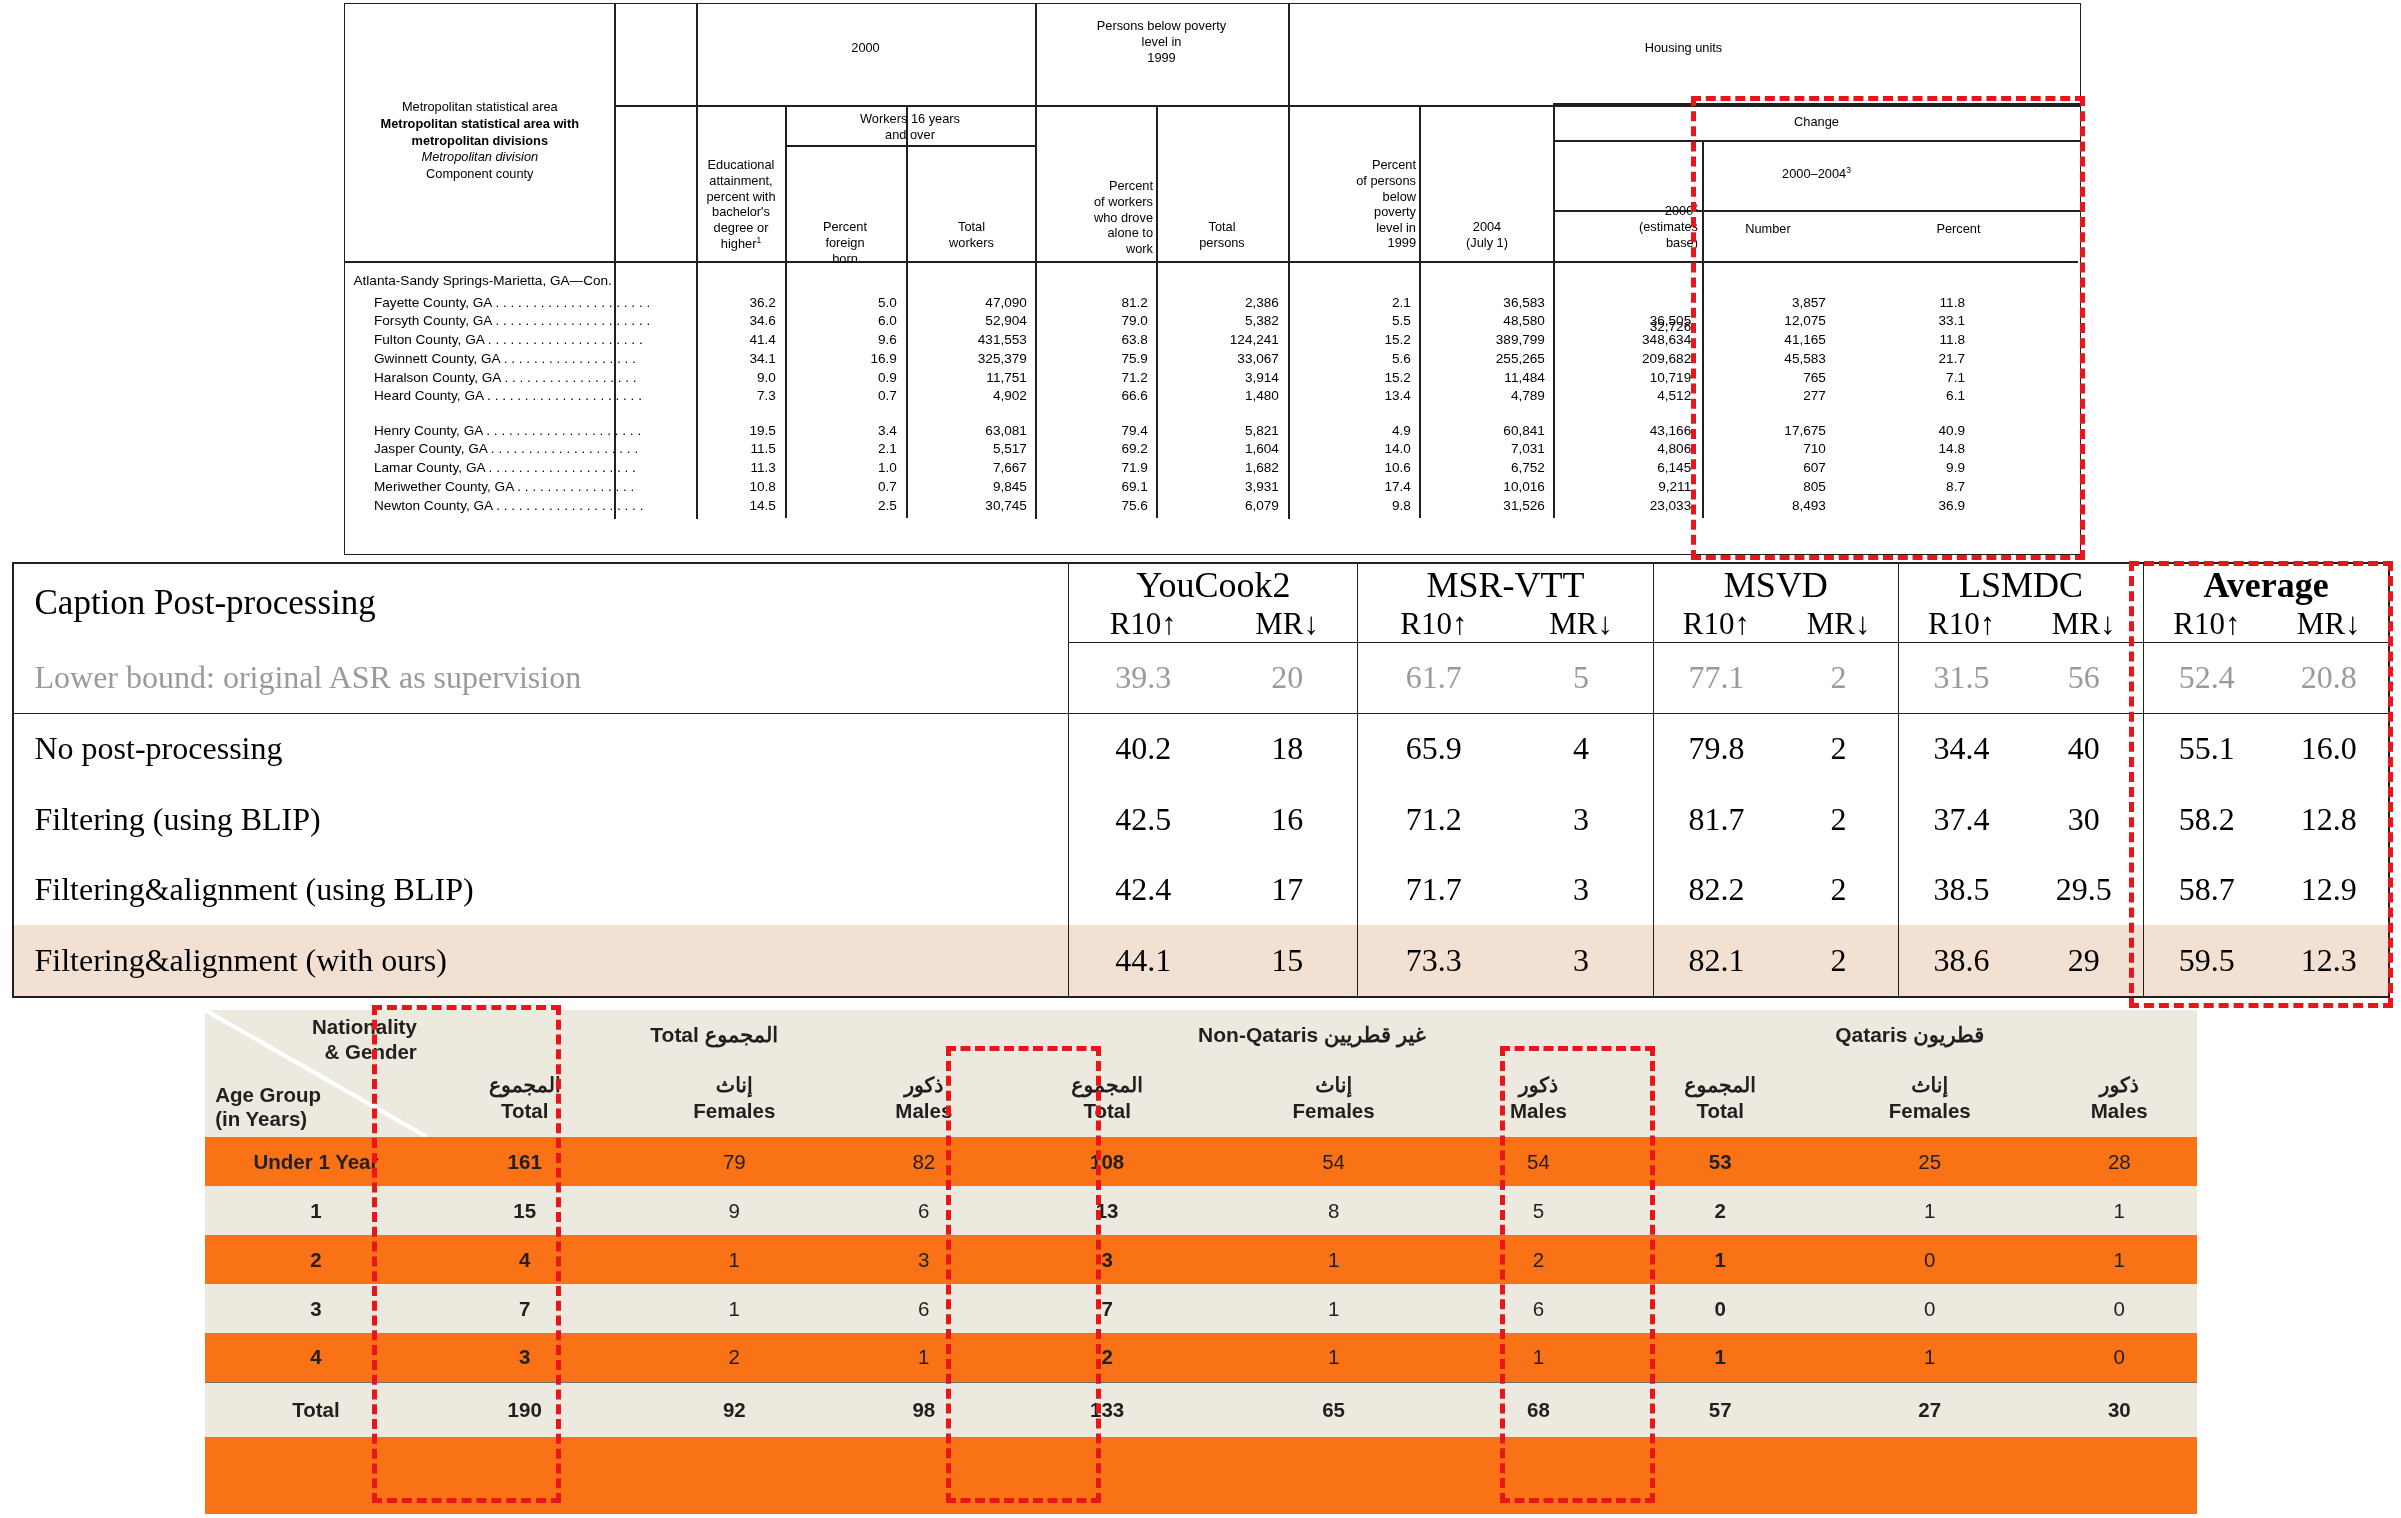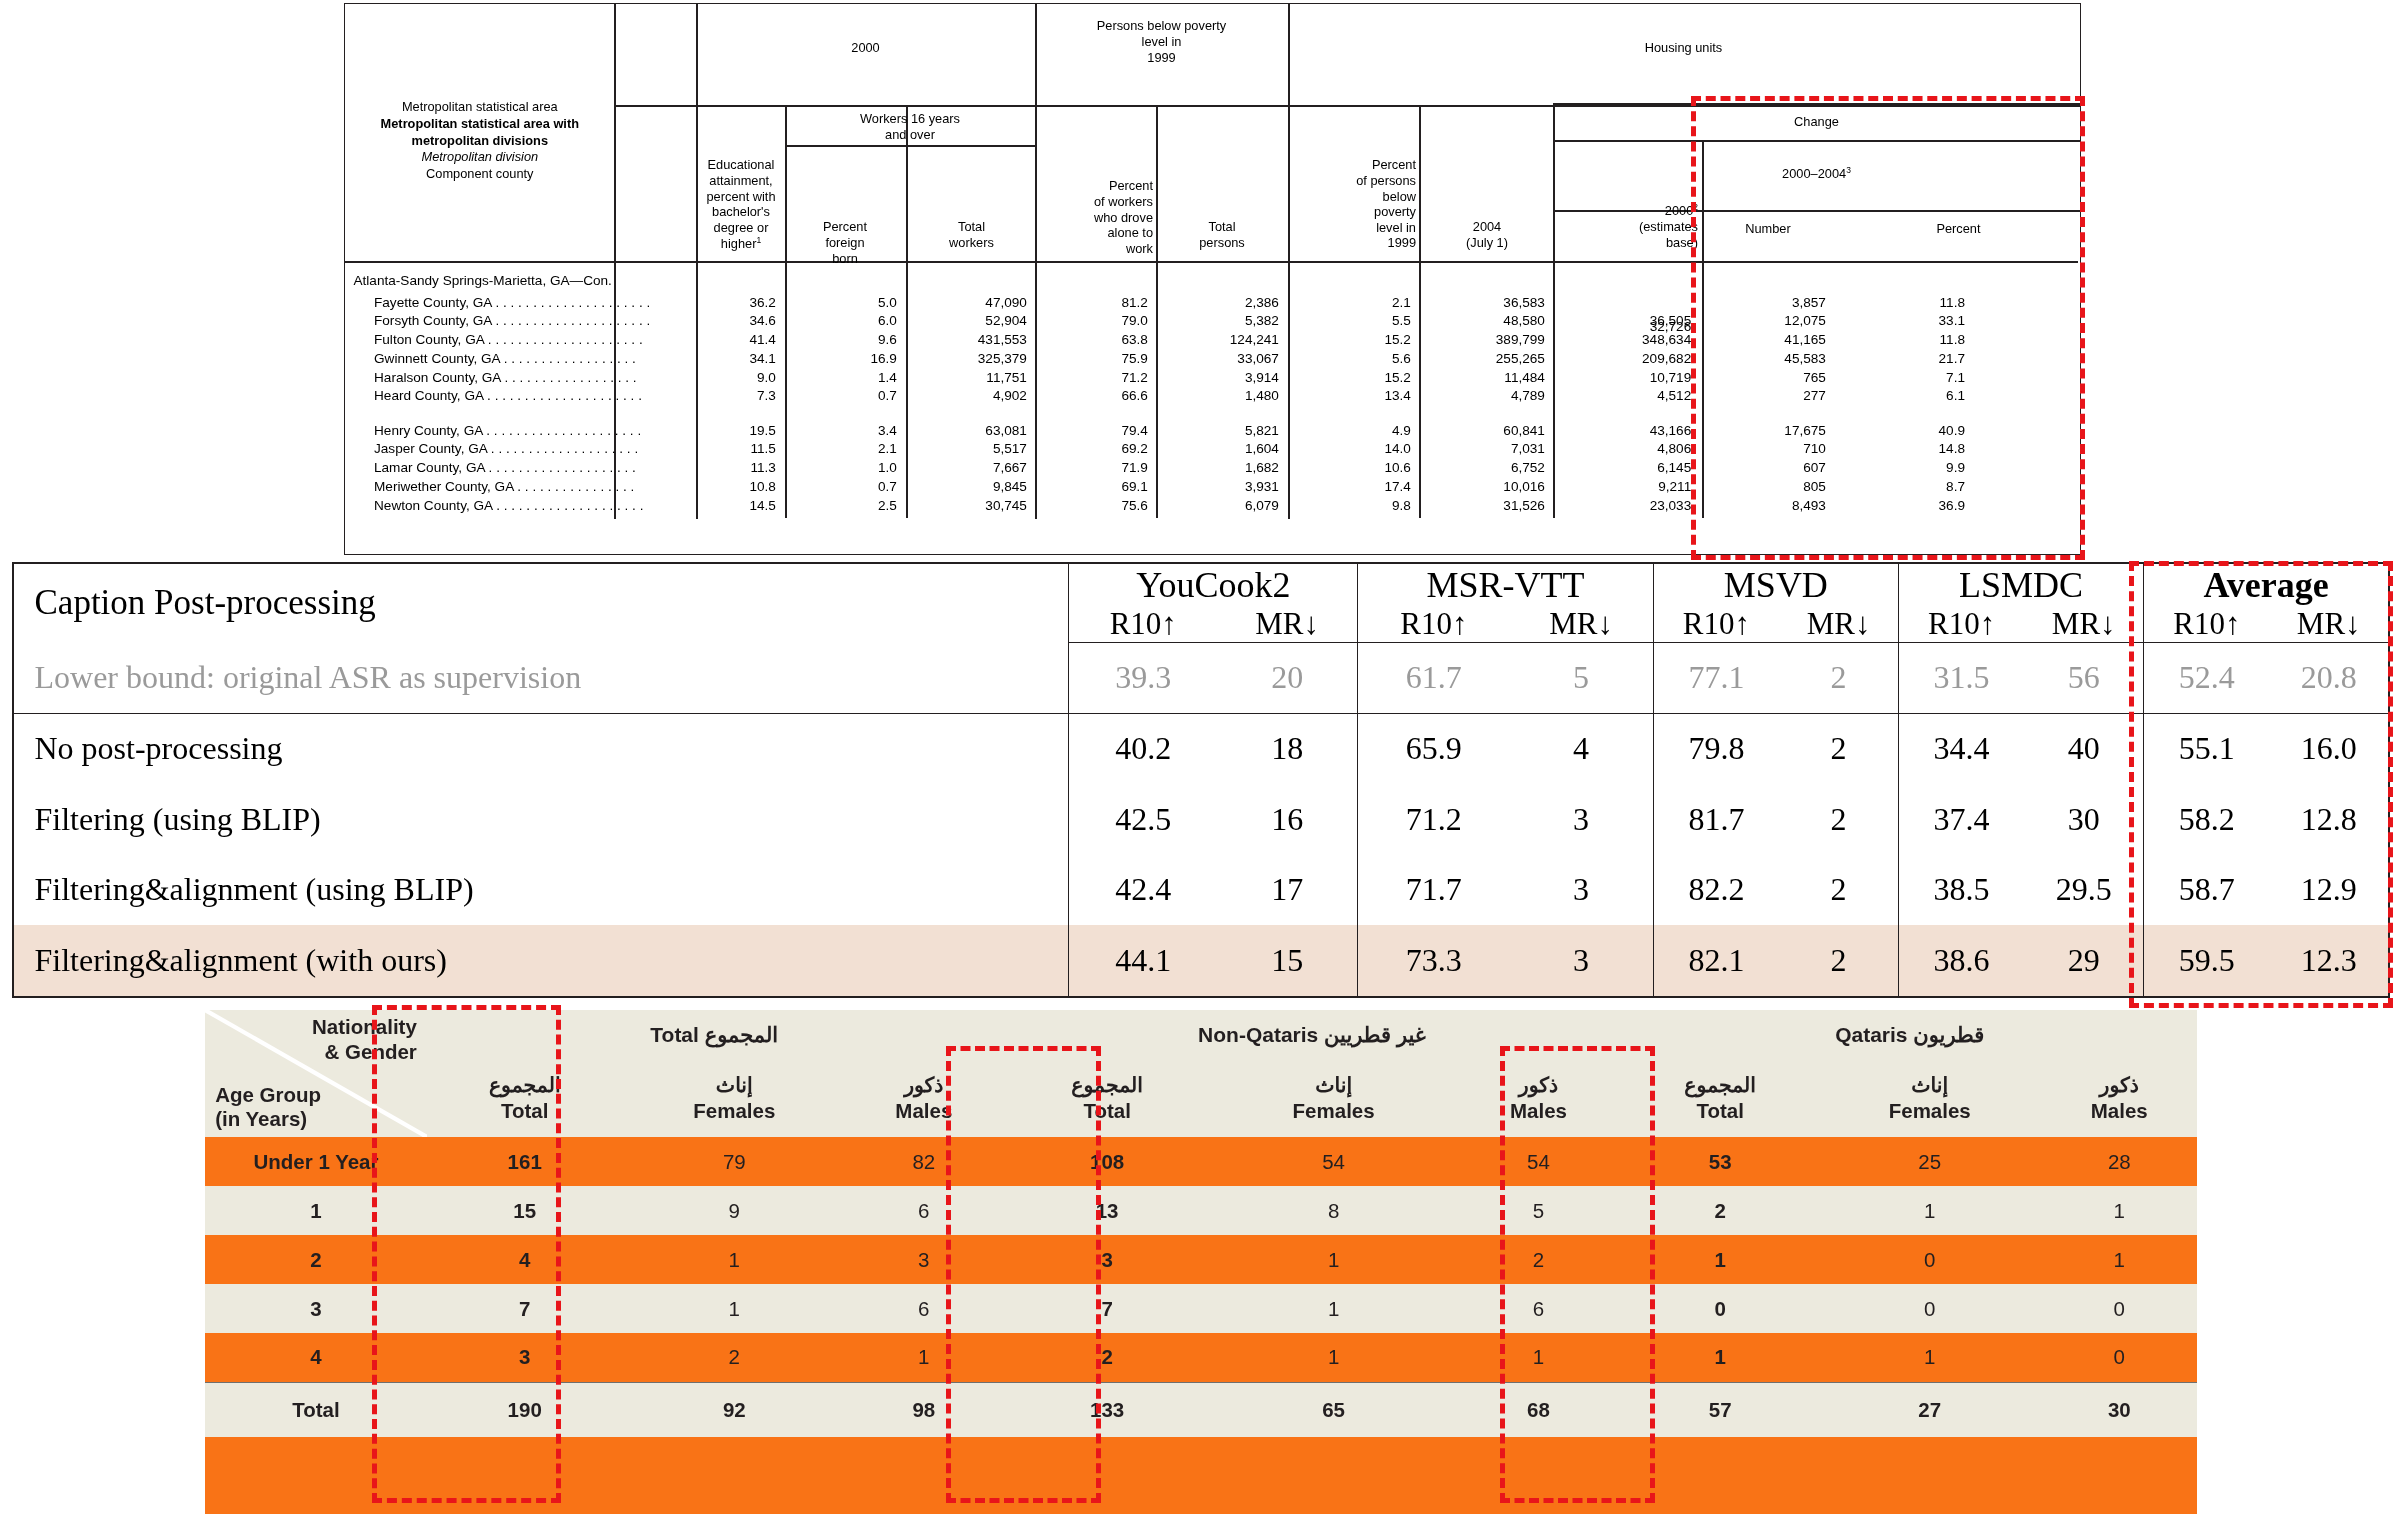--- a/index.html
+++ b/index.html
@@ -161,21 +161,21 @@
           <div class="cell num" style="left: 566px; top: 346px; width: 121px; padding-right: 5.1px; box-sizing: border-box;">325,379</div>
           <div class="cell num" style="left: 699px; top: 346px; width: 109px; padding-right: 5.1px; box-sizing: border-box;">75.9</div>
           <div class="cell num" style="left: 815px; top: 346px; width: 124px; padding-right: 5.1px; box-sizing: border-box;">33,067</div>
           <div class="cell num" style="left: 948px; top: 346px; width: 123px; padding-right: 5.1px; box-sizing: border-box;">5.6</div>
           <div class="cell num" style="left: 1079px; top: 346px; width: 126px; padding-right: 5.1px; box-sizing: border-box;">255,265</div>
           <div class="cell num" style="left: 1213px; top: 346px; width: 140px; padding-right: 6.8px; box-sizing: border-box;">209,682</div>
           <div class="cell num" style="left: 1360px; top: 346px; width: 126px; padding-right: 5.1px; box-sizing: border-box;">45,583</div>
           <div class="cell num" style="left: 1496px; top: 346px; width: 235px; padding-right: 111px; box-sizing: border-box;">21.7</div>
           <div class="cell lt stub" style="left: 29px; top: 365px;">Haralson County, GA . . . . . . . . . . . . . . . . . .</div>
           <div class="cell num" style="left: 356px; top: 365px; width: 80px; padding-right: 5.1px; box-sizing: border-box;">9.0</div>
-          <div class="cell num" style="left: 443px; top: 365px; width: 114px; padding-right: 5.1px; box-sizing: border-box;">1.4</div>
+          <div class="cell num" style="left: 443px; top: 365px; width: 114px; padding-right: 5.1px; box-sizing: border-box;">0.9</div>
           <div class="cell num" style="left: 566px; top: 365px; width: 121px; padding-right: 5.1px; box-sizing: border-box;">11,751</div>
           <div class="cell num" style="left: 699px; top: 365px; width: 109px; padding-right: 5.1px; box-sizing: border-box;">71.2</div>
           <div class="cell num" style="left: 815px; top: 365px; width: 124px; padding-right: 5.1px; box-sizing: border-box;">3,914</div>
           <div class="cell num" style="left: 948px; top: 365px; width: 123px; padding-right: 5.1px; box-sizing: border-box;">15.2</div>
           <div class="cell num" style="left: 1079px; top: 365px; width: 126px; padding-right: 5.1px; box-sizing: border-box;">11,484</div>
           <div class="cell num" style="left: 1213px; top: 365px; width: 140px; padding-right: 6.8px; box-sizing: border-box;">10,719</div>
           <div class="cell num" style="left: 1360px; top: 365px; width: 126px; padding-right: 5.1px; box-sizing: border-box;">765</div>
           <div class="cell num" style="left: 1496px; top: 365px; width: 235px; padding-right: 111px; box-sizing: border-box;">7.1</div>
           <div class="cell lt stub" style="left: 29px; top: 383px;">Heard County, GA . . . . . . . . . . . . . . . . . . . . .</div>
           <div class="cell num" style="left: 356px; top: 383px; width: 80px; padding-right: 5.1px; box-sizing: border-box;">7.3</div>

